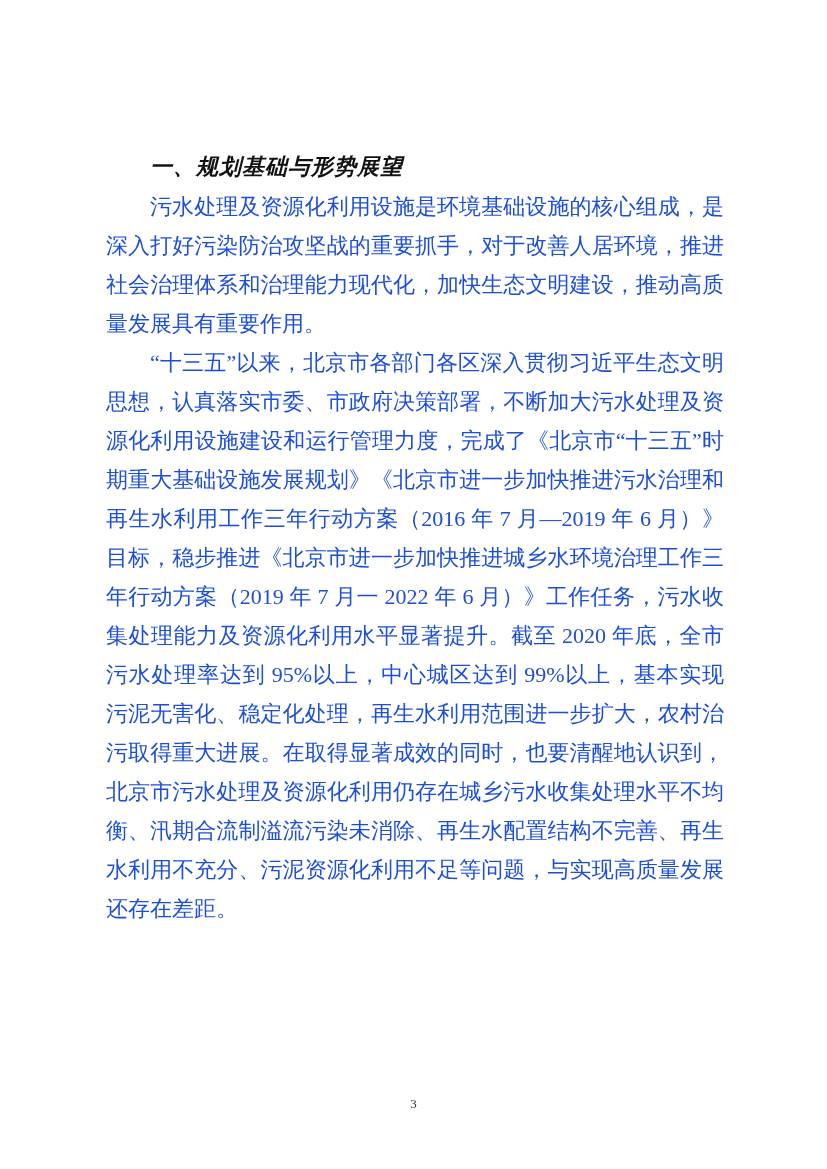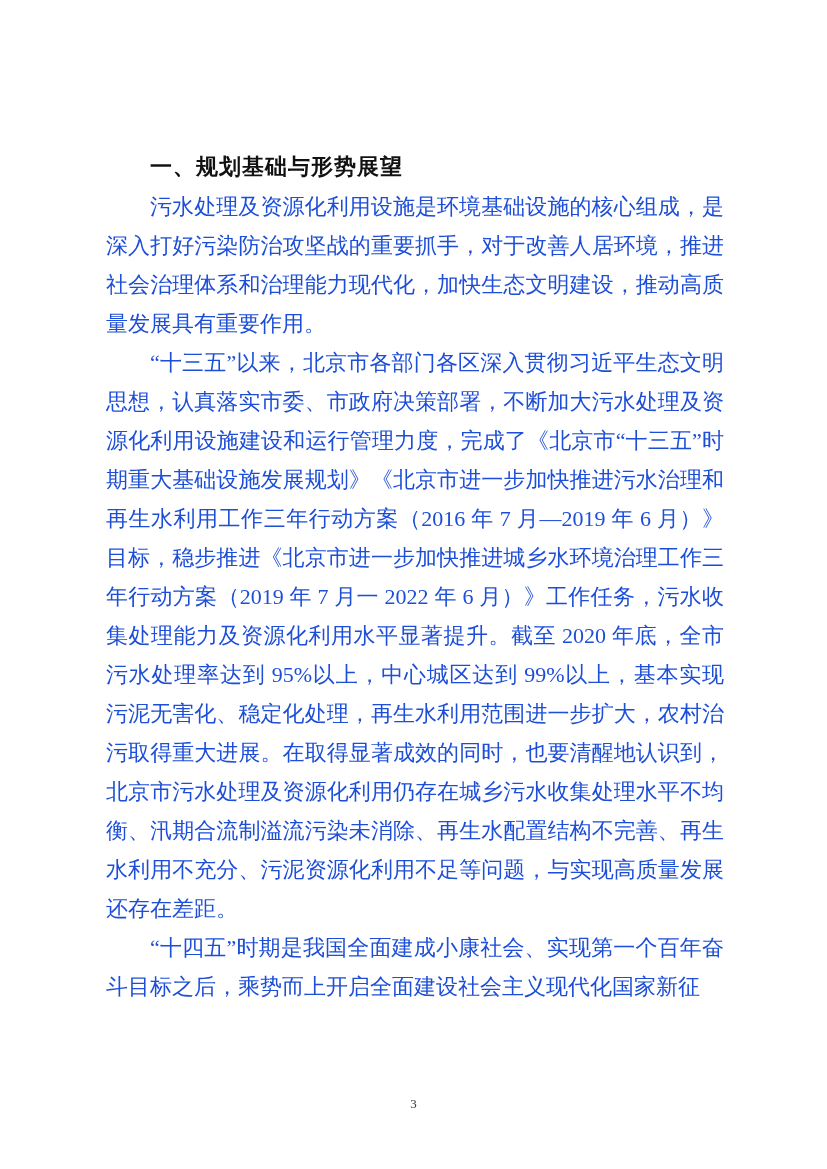--- a/index.html
+++ b/index.html
@@ -24,20 +24,21 @@
   }
   .heading {
     margin: 0;
     font-family: "DejaVu Sans", "Liberation Sans", sans-serif;
     font-weight: bold;
     font-size: 22px;
     line-height: 40px;
     text-indent: 2em;
     letter-spacing: 1px;
     color: #111111;
+    font-style: italic;
   }
   .body-para {
     margin: 0;
     font-size: 22px;
     line-height: 39px;
     text-align: justify;
     text-justify: inter-character;
     text-indent: 2em;
     color: #1d4ed8;
   }
@@ -52,16 +53,15 @@
   }
 </style>
 </head>
 <body>
 
 <div class="page">
   <div class="content">
     <h1 class="heading">一、规划基础与形势展望</h1>
     <p class="body-para">污水处理及资源化利用设施是环境基础设施的核心组成，是深入打好污染防治攻坚战的重要抓手，对于改善人居环境，推进社会治理体系和治理能力现代化，加快生态文明建设，推动高质量发展具有重要作用。</p>
     <p class="body-para">“十三五”以来，北京市各部门各区深入贯彻习近平生态文明思想，认真落实市委、市政府决策部署，不断加大污水处理及资源化利用设施建设和运行管理力度，完成了《北京市“十三五”时期重大基础设施发展规划》《北京市进一步加快推进污水治理和再生水利用工作三年行动方案（2016 年 7 月—2019 年 6 月）》目标，稳步推进《北京市进一步加快推进城乡水环境治理工作三年行动方案（2019 年 7 月一 2022 年 6 月）》工作任务，污水收集处理能力及资源化利用水平显著提升。截至 2020 年底，全市污水处理率达到 95%以上，中心城区达到 99%以上，基本实现污泥无害化、稳定化处理，再生水利用范围进一步扩大，农村治污取得重大进展。在取得显著成效的同时，也要清醒地认识到，北京市污水处理及资源化利用仍存在城乡污水收集处理水平不均衡、汛期合流制溢流污染未消除、再生水配置结构不完善、再生水利用不充分、污泥资源化利用不足等问题，与实现高质量发展还存在差距。</p>
-    <p class="body-para">“十四五”时期是我国全面建成小康社会、实现第一个百年奋斗目标之后，乘势而上开启全面建设社会主义现代化国家新征</p>
   </div>
   <div class="page-number">3</div>
 </div>
 
 </body></html>

